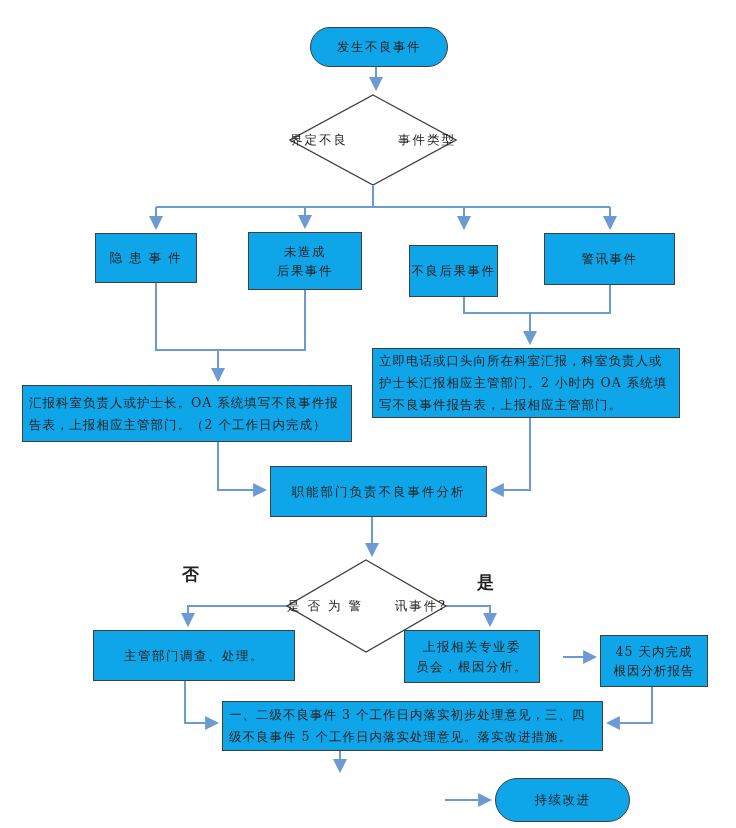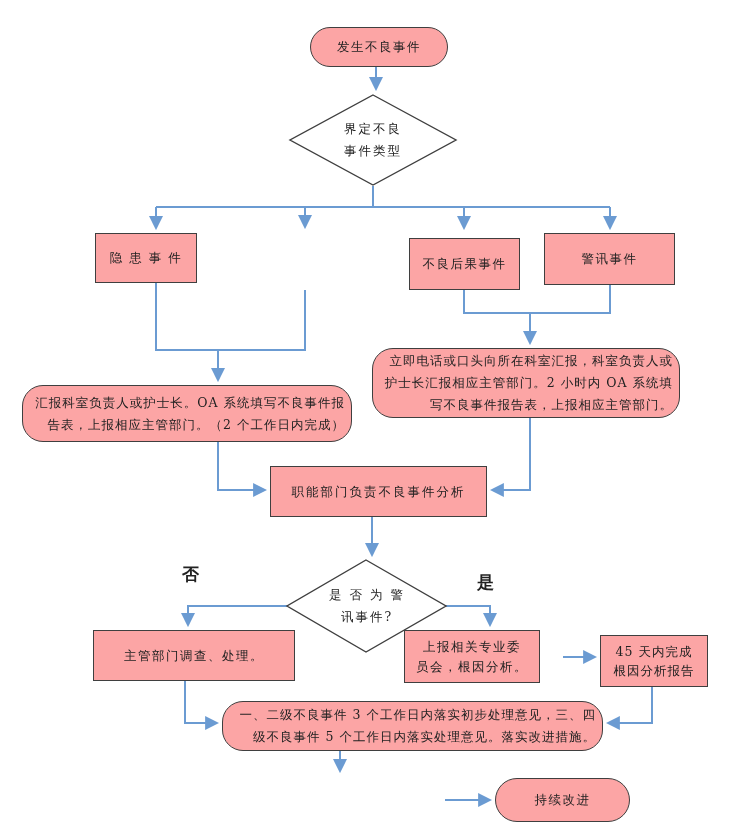--- a/index.html
+++ b/index.html
@@ -9,40 +9,39 @@
     background:#ffffff;
     font-family:"DejaVu Serif","Liberation Serif",serif;
     color:#222;
     overflow:hidden;
   }
   #wires{position:absolute;left:0;top:0;width:736px;height:828px;}
   .connector{stroke:var(--arrow,#6B9BD2);stroke-width:2;fill:none;}
   .shape-stroke{stroke:#3f3f3f;stroke-width:1.4;fill:#ffffff;}
   .node{
     position:absolute;
-    background:#fca5a5;
+    background:#0ea5e9;
     border:1.4px solid #3f3f3f;
     display:flex;flex-direction:column;
     align-items:center;justify-content:center;
     text-align:center;
     font-size:12.5px;line-height:1.55;
     letter-spacing:1.5px;
     box-sizing:border-box;
   }
   .oval{border-radius:22px;}
   .para{
-    text-align:right;
+    text-align:left;
     letter-spacing:1px;
     padding:3px 6px;
     line-height:1.75;
-    border-radius:21px;
   }
   .dlabel{
     position:absolute;border:none;background:transparent;
-    display:flex;flex-direction:column;align-items:center;justify-content:center;
+    display:flex;flex-direction:row;align-items:center;justify-content:space-between;
     text-align:center;font-size:12.5px;line-height:1.8;letter-spacing:2px;
   }
   .branch{
     position:absolute;background:transparent;border:none;
     font-size:17px;font-weight:600;letter-spacing:0;
   }
 </style>
 </head>
 <body>
 
@@ -98,21 +97,25 @@
   </div>
 
   <div class="dlabel" style="left:290px;top:94px;width:166px;height:92px;">
     <span>界定不良</span>
     <span>事件类型</span>
   </div>
 
   <div class="node" style="left:95px;top:233px;width:102px;height:50px;">
     <span>隐  患  事  件</span>
   </div>
-  <div class="node" style="left:409px;top:238px;width:111px;height:52px;">
+  <div class="node" style="left:248px;top:232px;width:114px;height:58px;">
+    <span>未造成</span>
+    <span>后果事件</span>
+  </div>
+  <div class="node" style="left:409px;top:245px;width:89px;height:52px;">
     <span>不良后果事件</span>
   </div>
   <div class="node" style="left:544px;top:233px;width:131px;height:52px;">
     <span>警讯事件</span>
   </div>
 
   <div class="node para" style="left:22px;top:385px;width:330px;height:57px;">
     <span>汇报科室负责人或护士长。OA 系统填写不良事件报告表，上报相应主管部门。（2 个工作日内完成）</span>
   </div>
   <div class="node para" style="left:372px;top:348px;width:308px;height:70px;">

